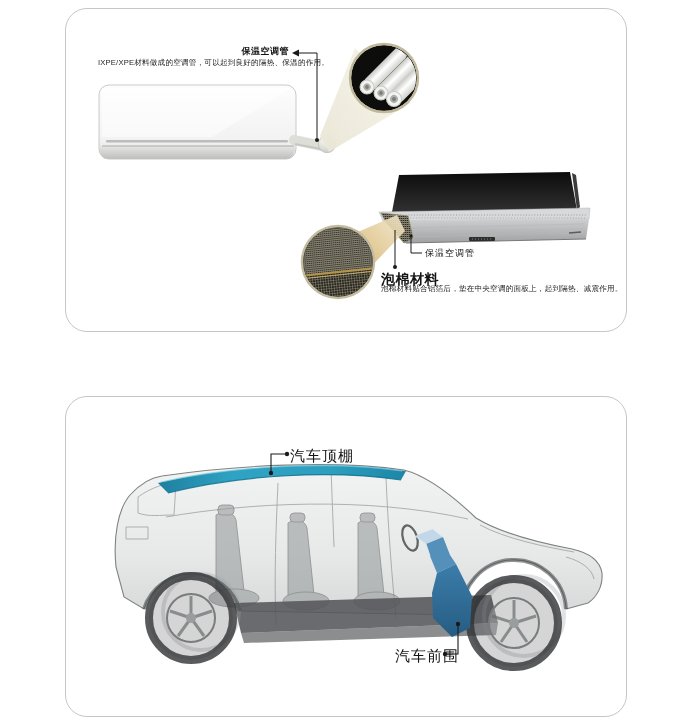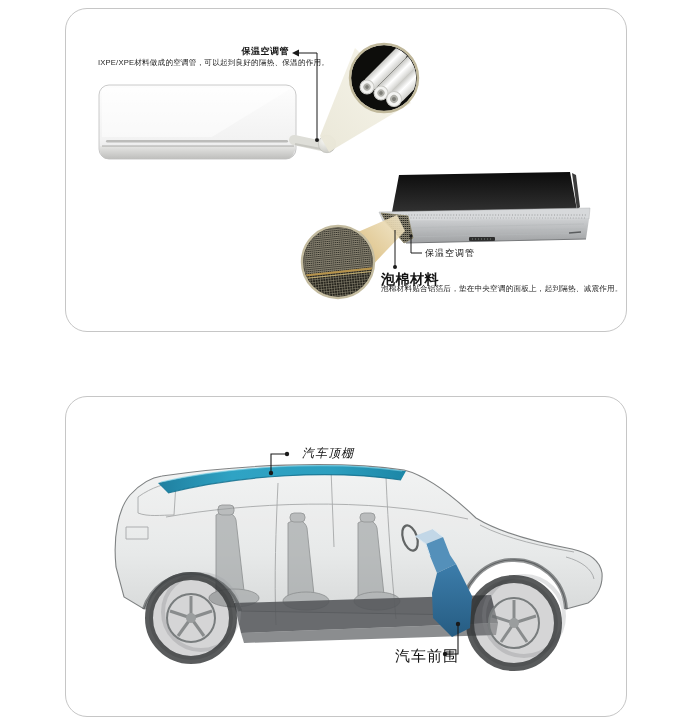--- a/index.html
+++ b/index.html
@@ -14,21 +14,21 @@
   }
   #panel-hvac{top:8px;height:322px;text-decoration:underline;}
   #panel-car{top:396px;height:319px;}
   .panel svg{position:absolute;left:0;top:0;}
   .lbl{position:absolute;color:#141414;white-space:nowrap;line-height:1.15;}
   .lbl-baowen{left:153px;top:37px;width:70px;text-align:right;font-size:9px;font-weight:bold;letter-spacing:.5px;}
   .desc-1{left:32px;top:50px;font-size:7.6px;color:#1c1c1c;letter-spacing:.2px;}
   .lbl-mianban{left:359px;top:239px;font-size:9px;letter-spacing:1px;}
   .lbl-paomian{left:315px;top:262px;font-size:14px;font-weight:bold;letter-spacing:.5px;}
   .desc-2{left:315px;top:276px;font-size:7.6px;color:#1c1c1c;letter-spacing:.2px;}
-  .lbl-roof{left:236px;top:50px;font-size:12px;letter-spacing:1px;font-style:italic;}
+  .lbl-roof{left:224px;top:50px;font-size:15px;letter-spacing:1px;}
   .lbl-front{left:329px;top:250px;font-size:15px;letter-spacing:1px;}
 </style>
 </head>
 <body>
 
 <div class="panel" id="panel-hvac">
   <svg width="560" height="322" viewBox="0 0 560 322">
     <defs>
       <linearGradient id="acBody" x1="0" y1="0" x2="0" y2="1">
         <stop offset="0" stop-color="#FDFDFD"></stop>

